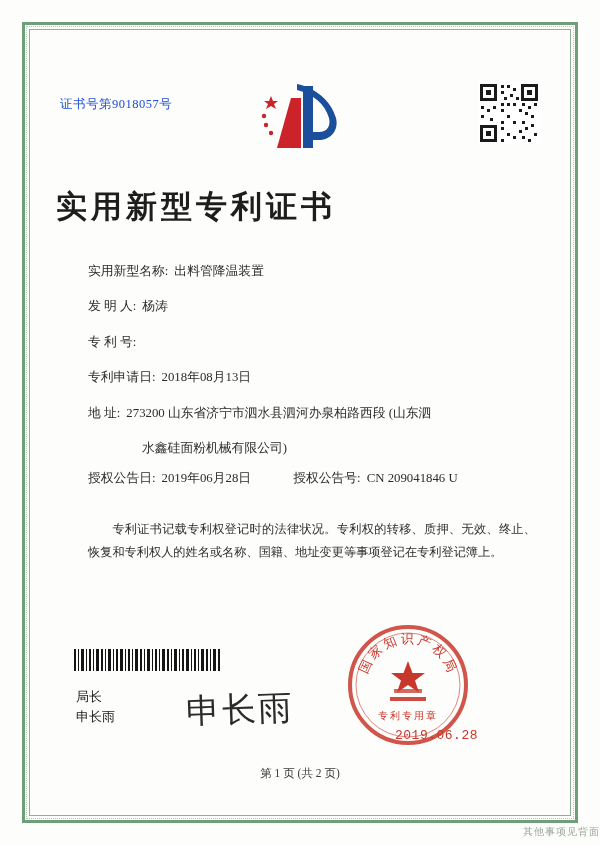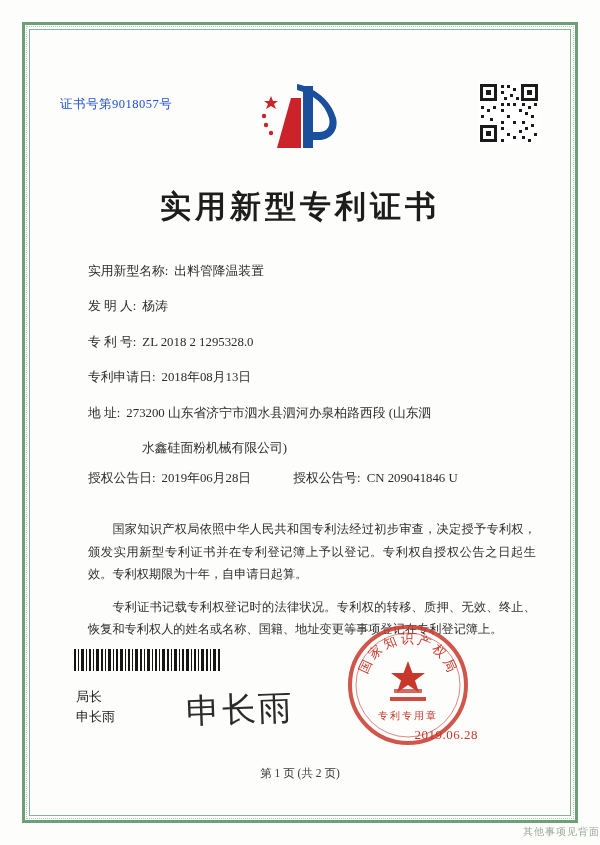--- a/index.html
+++ b/index.html
@@ -84,21 +84,20 @@
     top: 26px;
     width: 62px;
     height: 62px;
   }
 
   .title {
     position: absolute;
     left: 0;
     right: 0;
     top: 130px;
-    text-align: center;
     font-size: 31px;
     font-weight: bold;
     letter-spacing: 4px;
     color: #1d1d1d;
     font-family: "DejaVu Serif", serif;
   }
 
   .fields {
     position: absolute;
     left: 32px;
@@ -183,21 +182,21 @@
     width: 124px;
     height: 124px;
   }
   .seal-date {
     position: absolute;
     right: 66px;
     bottom: 46px;
     font-size: 13px;
     color: #c8372c;
     letter-spacing: 0.5px;
-    font-family: Liberation Serif, serif;
+    font-family: Liberation Mono, monospace;
   }
 
   .page-num {
     position: absolute;
     left: 0;
     right: 0;
     bottom: 8px;
     text-align: center;
     font-size: 11.5px;
     color: #3a3a3a;
@@ -310,21 +309,20 @@
         <span class="field-value">出料管降温装置</span>
       </div>
 
       <div class="field-row">
         <span class="field-label">发 明 人:</span>
         <span class="field-value">杨涛</span>
       </div>
 
       <div class="field-row">
         <span class="field-label">专 利 号:</span>
-        <span class="field-value">ZL 2018 2 1295328.0</span>
       </div>
 
       <div class="field-row">
         <span class="field-label">专利申请日:</span>
         <span class="field-value">2018年08月13日</span>
       </div>
 
 
       <div class="field-row">
         <span class="field-label">地 址:</span>
@@ -335,21 +333,20 @@
       <div class="field-row two-col" style="margin-top:9px;">
         <span class="field-label">授权公告日:</span>
         <span class="field-value" style="flex:0 0 auto;">2019年06月28日</span>
         <span class="field-label second">授权公告号:</span>
         <span class="field-value">CN 209041846 U</span>
       </div>
 
     </div>
 
     <div class="paragraphs">
-      <p>国家知识产权局依照中华人民共和国专利法经过初步审查，决定授予专利权，颁发实用新型专利证书并在专利登记簿上予以登记。专利权自授权公告之日起生效。专利权期限为十年，自申请日起算。</p>
       <p>专利证书记载专利权登记时的法律状况。专利权的转移、质押、无效、终止、恢复和专利权人的姓名或名称、国籍、地址变更等事项登记在专利登记簿上。</p>
     </div>
 
     <div class="barcode">
       <svg viewBox="0 0 148 22" width="148" height="22" preserveAspectRatio="none" aria-hidden="true">
         <g fill="#151515">
           <rect x="0" y="0" width="2" height="22"></rect>
             <rect x="4" y="0" width="1" height="22"></rect>
           <rect x="7" y="0" width="3" height="22"></rect>
             <rect x="12" y="0" width="1" height="22"></rect>

